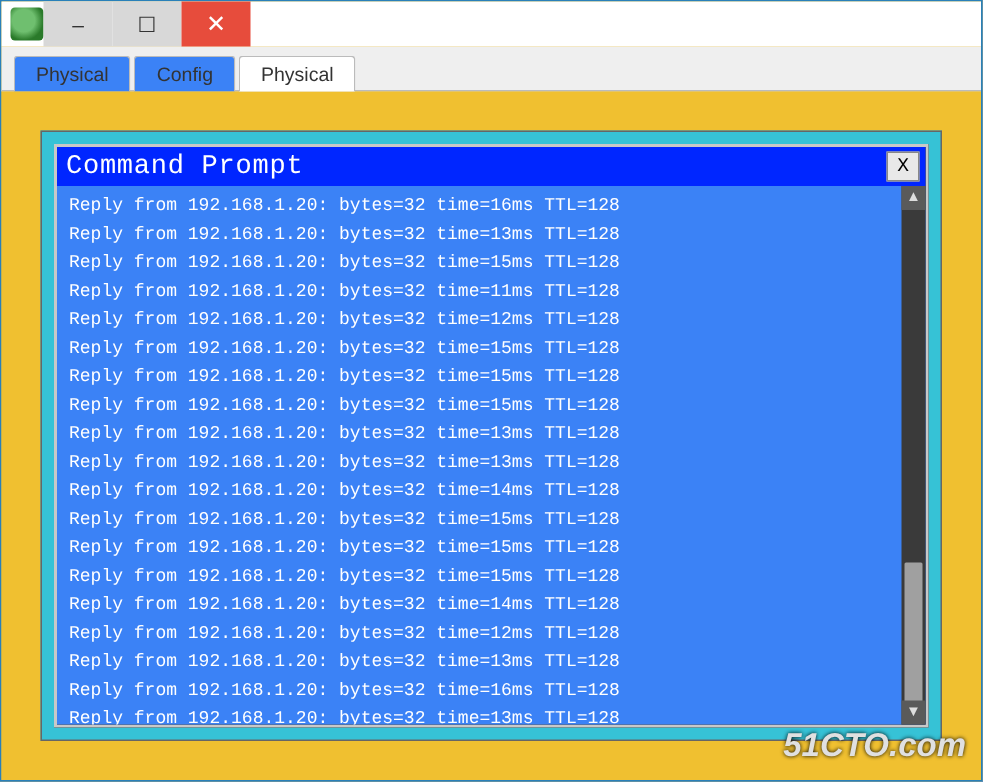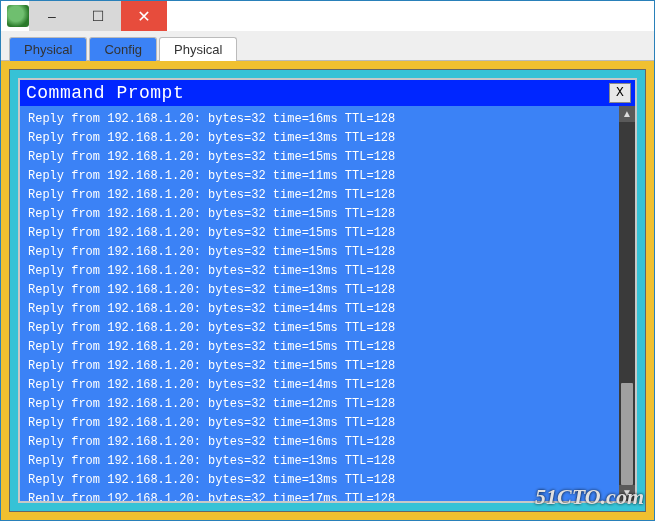--- a/index.html
+++ b/index.html
@@ -67,21 +67,21 @@
     top: 1px;
   }
   .tab.active {
     background: #ffffff;
     z-index: 2;
   }
   .client {
     position: absolute;
     top: 60px; left: 0; right: 0; bottom: 0;
     background: #f0c030;
-    padding: 8px;
+    padding: 26px;
   }
   .desktop-panel {
     width: 100%; height: 100%;
     background: #36c2d6;
     border: 1px solid #666;
     padding: 8px;
   }
   .cmd-window {
     width: 100%; height: 100%;
     background: #000;
@@ -152,21 +152,21 @@
   .cmd-scrollbar .arrow.down { bottom: 0; }
   .watermark {
     position: absolute;
     right: 10px; bottom: 10px;
     color: #e0e0e0;
     text-align: right;
     pointer-events: none;
     text-shadow: 0 0 3px #000;
   }
   .watermark .wm1 {
-    font-family: Liberation Serif, serif;
+    font-family: Liberation Sans, sans-serif;
     font-size: 22px;
     font-weight: bold;
     font-style: italic;
   }
   .watermark .wm2 {
     font-size: 13px;
   }
   .watermark .wm3 {
     display:inline-block;
     font-size: 10px;

